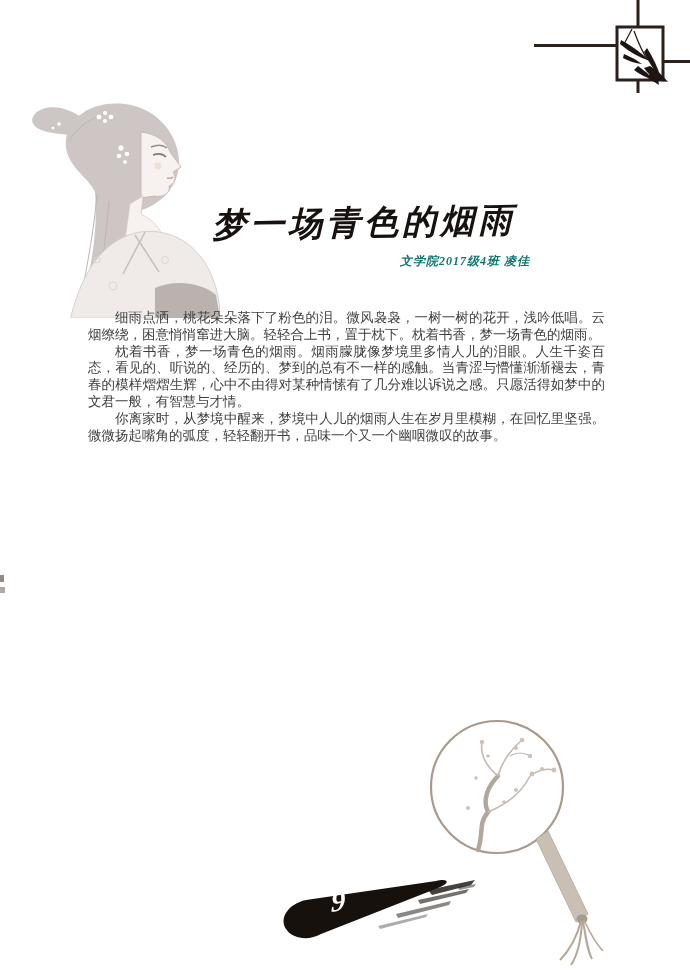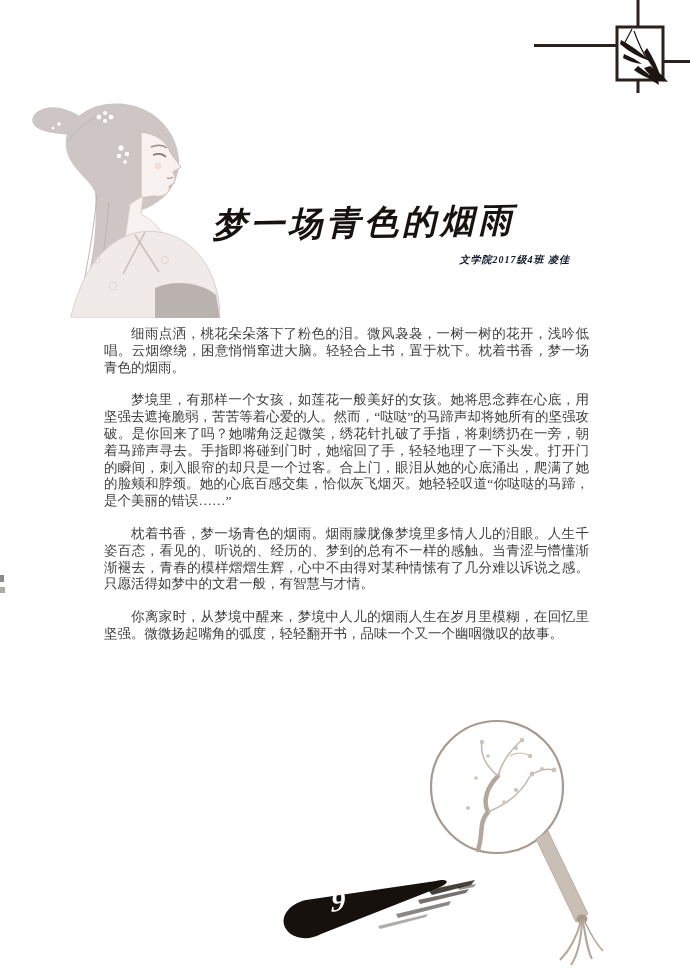--- a/index.html
+++ b/index.html
@@ -15,31 +15,31 @@
   .illustration{position:absolute;left:5px;top:90px;width:215px;height:228px;}
   .article-title{
     position:absolute;left:212px;top:200px;width:310px;
     font-size:34px;font-weight:bold;font-style:italic;
     letter-spacing:4px;color:#17120f;
     transform:rotate(-1deg);
     white-space:nowrap;z-index:3;
   }
   .article-byline{
     position:absolute;left:400px;top:253px;width:170px;
-    font-size:10px;font-weight:bold;font-style:italic;
-    letter-spacing:1px;color:#0f172a;text-align:right;
+    font-size:12px;font-weight:bold;font-style:italic;
+    letter-spacing:1px;color:#0f766e;text-align:left;
     white-space:nowrap;z-index:3;
   }
   .fan-deco{position:absolute;left:420px;top:712px;width:200px;height:261px;z-index:1;}
   .article-body{
     position:absolute;left:88px;top:310px;width:517px;
     font-size:13.5px;line-height:16.8px;color:#3e3e3e;
     text-align:justify;z-index:2;
   }
-  .article-body p{margin:16px;text-indent:2em;}
+  .article-body p{margin:0;text-indent:2em;}
   .ink-stroke{position:absolute;left:278px;top:878px;width:200px;height:66px;z-index:4;}
   .page-number{
     position:absolute;left:331px;top:885px;
     font-size:29px;font-weight:bold;font-style:italic;
     color:#ffffff;z-index:5;
     transform:rotate(-6deg) skewX(-6deg);
     font-family:"Liberation Serif","DejaVu Serif",serif;
   }
   .edge-mark-1{position:absolute;left:0;top:575px;width:4px;height:7px;background:#8f8a87;z-index:2;}
   .edge-mark-2{position:absolute;left:0;top:587px;width:5px;height:6px;background:#b0aaa7;z-index:2;}
@@ -135,21 +135,20 @@
       <ellipse cx="162" cy="207" rx="5.5" ry="4.5" fill="#a89b8c"></ellipse>
       <path d="M161,209 C156,228 148,240 140,248" stroke="#b4a798" stroke-width="2" fill="none"></path>
       <path d="M162,209 C161,230 157,244 151,253" stroke="#b4a798" stroke-width="2" fill="none"></path>
       <path d="M163,209 C166,228 168,240 172,247" stroke="#b4a798" stroke-width="2" fill="none"></path>
       <path d="M164,208 C171,223 177,233 183,239" stroke="#b4a798" stroke-width="1.6" fill="none"></path>
     </g>
   </svg>
 
   <div class="article-body">
     <p>细雨点洒，桃花朵朵落下了粉色的泪。微风袅袅，一树一树的花开，浅吟低唱。云烟缭绕，困意悄悄窜进大脑。轻轻合上书，置于枕下。枕着书香，梦一场青色的烟雨。</p>
-    <p>梦境里，有那样一个女孩，如莲花一般美好的女孩。她将思念葬在心底，用坚强去遮掩脆弱，苦苦等着心爱的人。然而，“哒哒”的马蹄声却将她所有的坚强攻破。是你回来了吗？她嘴角泛起微笑，绣花针扎破了手指，将刺绣扔在一旁，朝着马蹄声寻去。手指即将碰到门时，她缩回了手，轻轻地理了一下头发。打开门的瞬间，刺入眼帘的却只是一个过客。合上门，眼泪从她的心底涌出，爬满了她的脸颊和脖颈。她的心底百感交集，恰似灰飞烟灭。她轻轻叹道“你哒哒的马蹄，是个美丽的错误……”</p>
     <p>枕着书香，梦一场青色的烟雨。烟雨朦胧像梦境里多情人儿的泪眼。人生千姿百态，看见的、听说的、经历的、梦到的总有不一样的感触。当青涩与懵懂渐渐褪去，青春的模样熠熠生辉，心中不由得对某种情愫有了几分难以诉说之感。只愿活得如梦中的文君一般，有智慧与才情。</p>
     <p>你离家时，从梦境中醒来，梦境中人儿的烟雨人生在岁月里模糊，在回忆里坚强。微微扬起嘴角的弧度，轻轻翻开书，品味一个又一个幽咽微叹的故事。</p>
   </div>
 
   <svg class="ink-stroke" viewBox="0 0 200 66" aria-hidden="true">
     <path d="M28,22 C10,26 1,40 8,51 C14,61 31,63 43,56 L160,10 C173,5 171,0 158,3 Z" fill="#16110d"></path>
     <path d="M150,12 L197,2 L193,7 L154,17 Z" fill="#16110d" opacity="0.8"></path>
     <path d="M140,22 L191,11 L188,15 L142,26 Z" fill="#16110d" opacity="0.6"></path>
     <path d="M118,36 L173,23 L171,27 L120,40 Z" fill="#16110d" opacity="0.5"></path>
     <path d="M100,48 L150,36 L148,39 L102,51 Z" fill="#16110d" opacity="0.35"></path>

